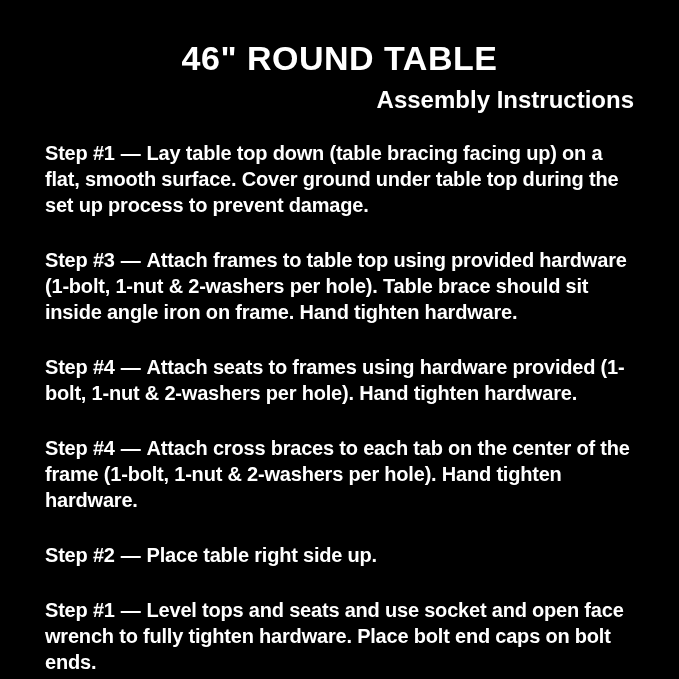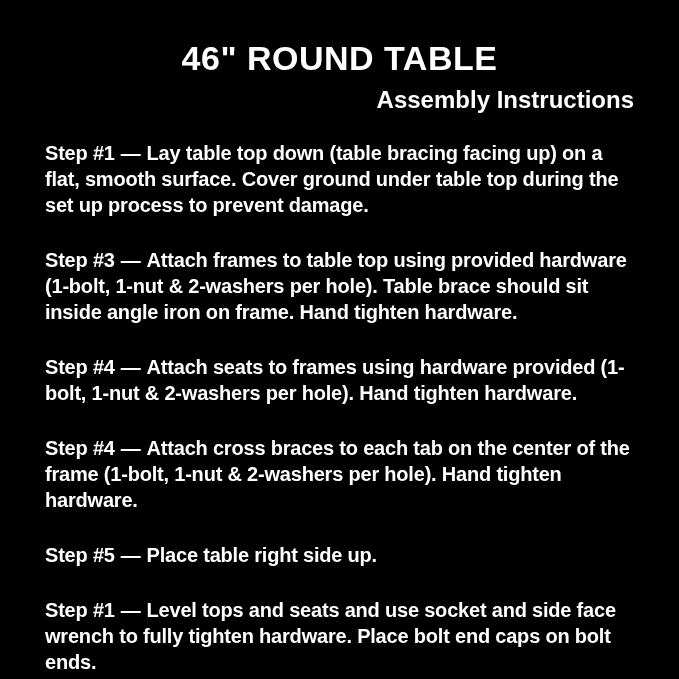--- a/index.html
+++ b/index.html
@@ -48,16 +48,16 @@
   <h2 class="subtitle">Assembly Instructions</h2>
 
   <p class="step"><span>Step #1</span><span class="sep">—</span><span>Lay table top down (table bracing facing up) on a flat, smooth surface. Cover ground under table top during the set up process to prevent damage.</span></p>
 
   <p class="step"><span>Step #3</span><span class="sep">—</span><span>Attach frames to table top using provided hardware (1-bolt, 1-nut &amp; 2-washers per hole). Table brace should sit inside angle iron on frame. Hand tighten hardware.</span></p>
 
   <p class="step"><span>Step #4</span><span class="sep">—</span><span>Attach seats to frames using hardware provided (1-bolt, 1-nut &amp; 2-washers per hole). Hand tighten hardware.</span></p>
 
   <p class="step"><span>Step #4</span><span class="sep">—</span><span>Attach cross braces to each tab on the center of the frame (1-bolt, 1-nut &amp; 2-washers per hole). Hand tighten hardware.</span></p>
 
-  <p class="step"><span>Step #5</span><span class="sep">—</span><span>Place table right side up.</span></p>
+  <p class="step"><span>Step #2</span><span class="sep">—</span><span>Place table right side up.</span></p>
 
-  <p class="step"><span>Step #1</span><span class="sep">—</span><span>Level tops and seats and use socket and side face wrench to fully tighten hardware. Place bolt end caps on bolt ends.</span></p>
+  <p class="step"><span>Step #1</span><span class="sep">—</span><span>Level tops and seats and use socket and open face wrench to fully tighten hardware. Place bolt end caps on bolt ends.</span></p>
 </div>
 
 </body></html>

